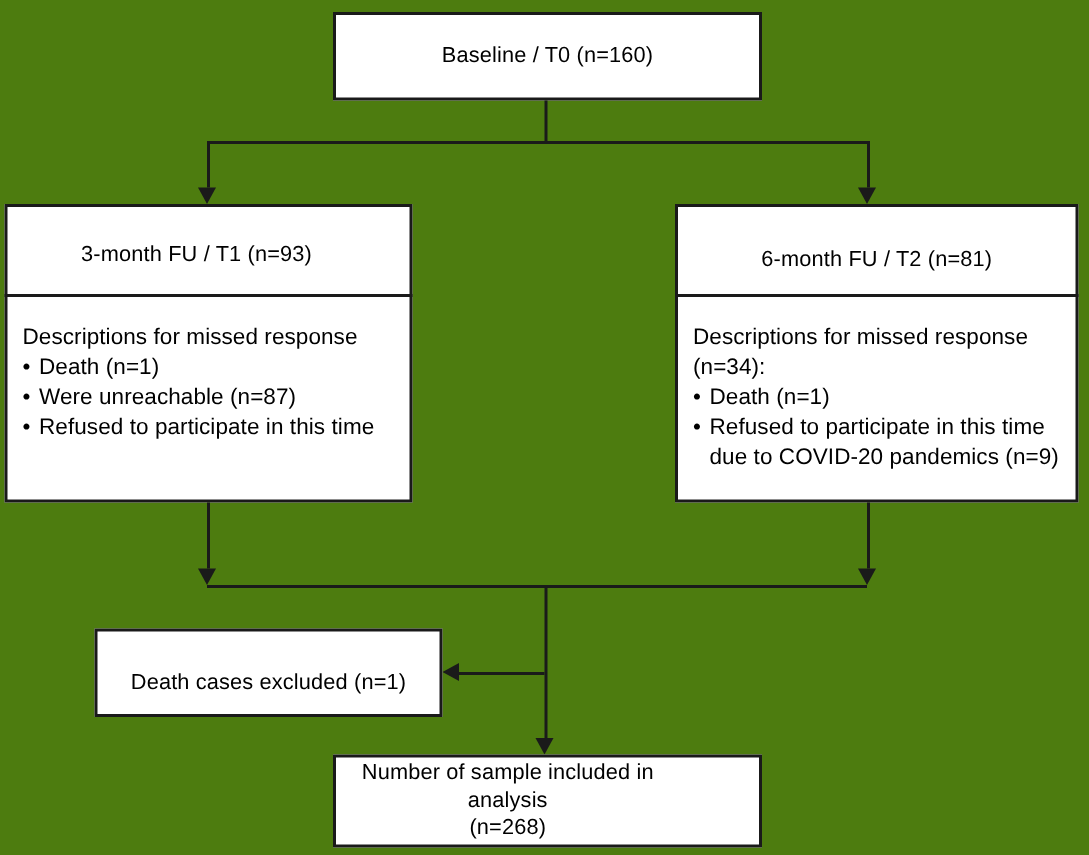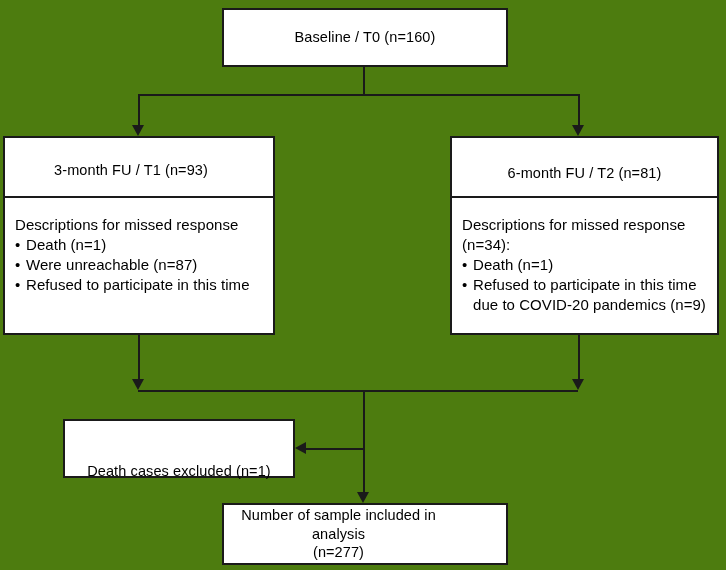--- a/index.html
+++ b/index.html
@@ -134,21 +134,21 @@
   <div class="arrow-down" style="left:572px; top:379px;"></div>
   <div class="h-line" style="left:138px; top:390px; width:440px;"></div>
 
   <div class="v-line" style="left:363px; top:390px; height:102px;"></div>
   <div class="arrow-down" style="left:357px; top:492px;"></div>
 
   <div class="h-line" style="left:306px; top:448px; width:57px;"></div>
   <div class="arrow-left" style="left:295px; top:442px;"></div>
 
   <div class="box" style="left:63px; top:419px; width:232px; height:59px;"></div>
-  <div class="box-title" style="left:63px; top:435px; width:232px; height:72px;text-align:right;">Death cases excluded (n=1)</div>
+  <div class="box-title" style="left:63px; top:419px; width:232px; height:72px;text-align:right;">Death cases excluded (n=1)</div>
 
   <div class="box" style="left:222px; top:503px; width:286px; height:62px;"></div>
   <div class="box-title" style="left:222px; top:503px; width:233px; height:62px; flex-direction:column;">
     <span>Number of sample included in analysis</span>
-    <span>(n=277)</span>
+    <span>(n=268)</span>
   </div>
 
 </div>
 
 </body></html>

